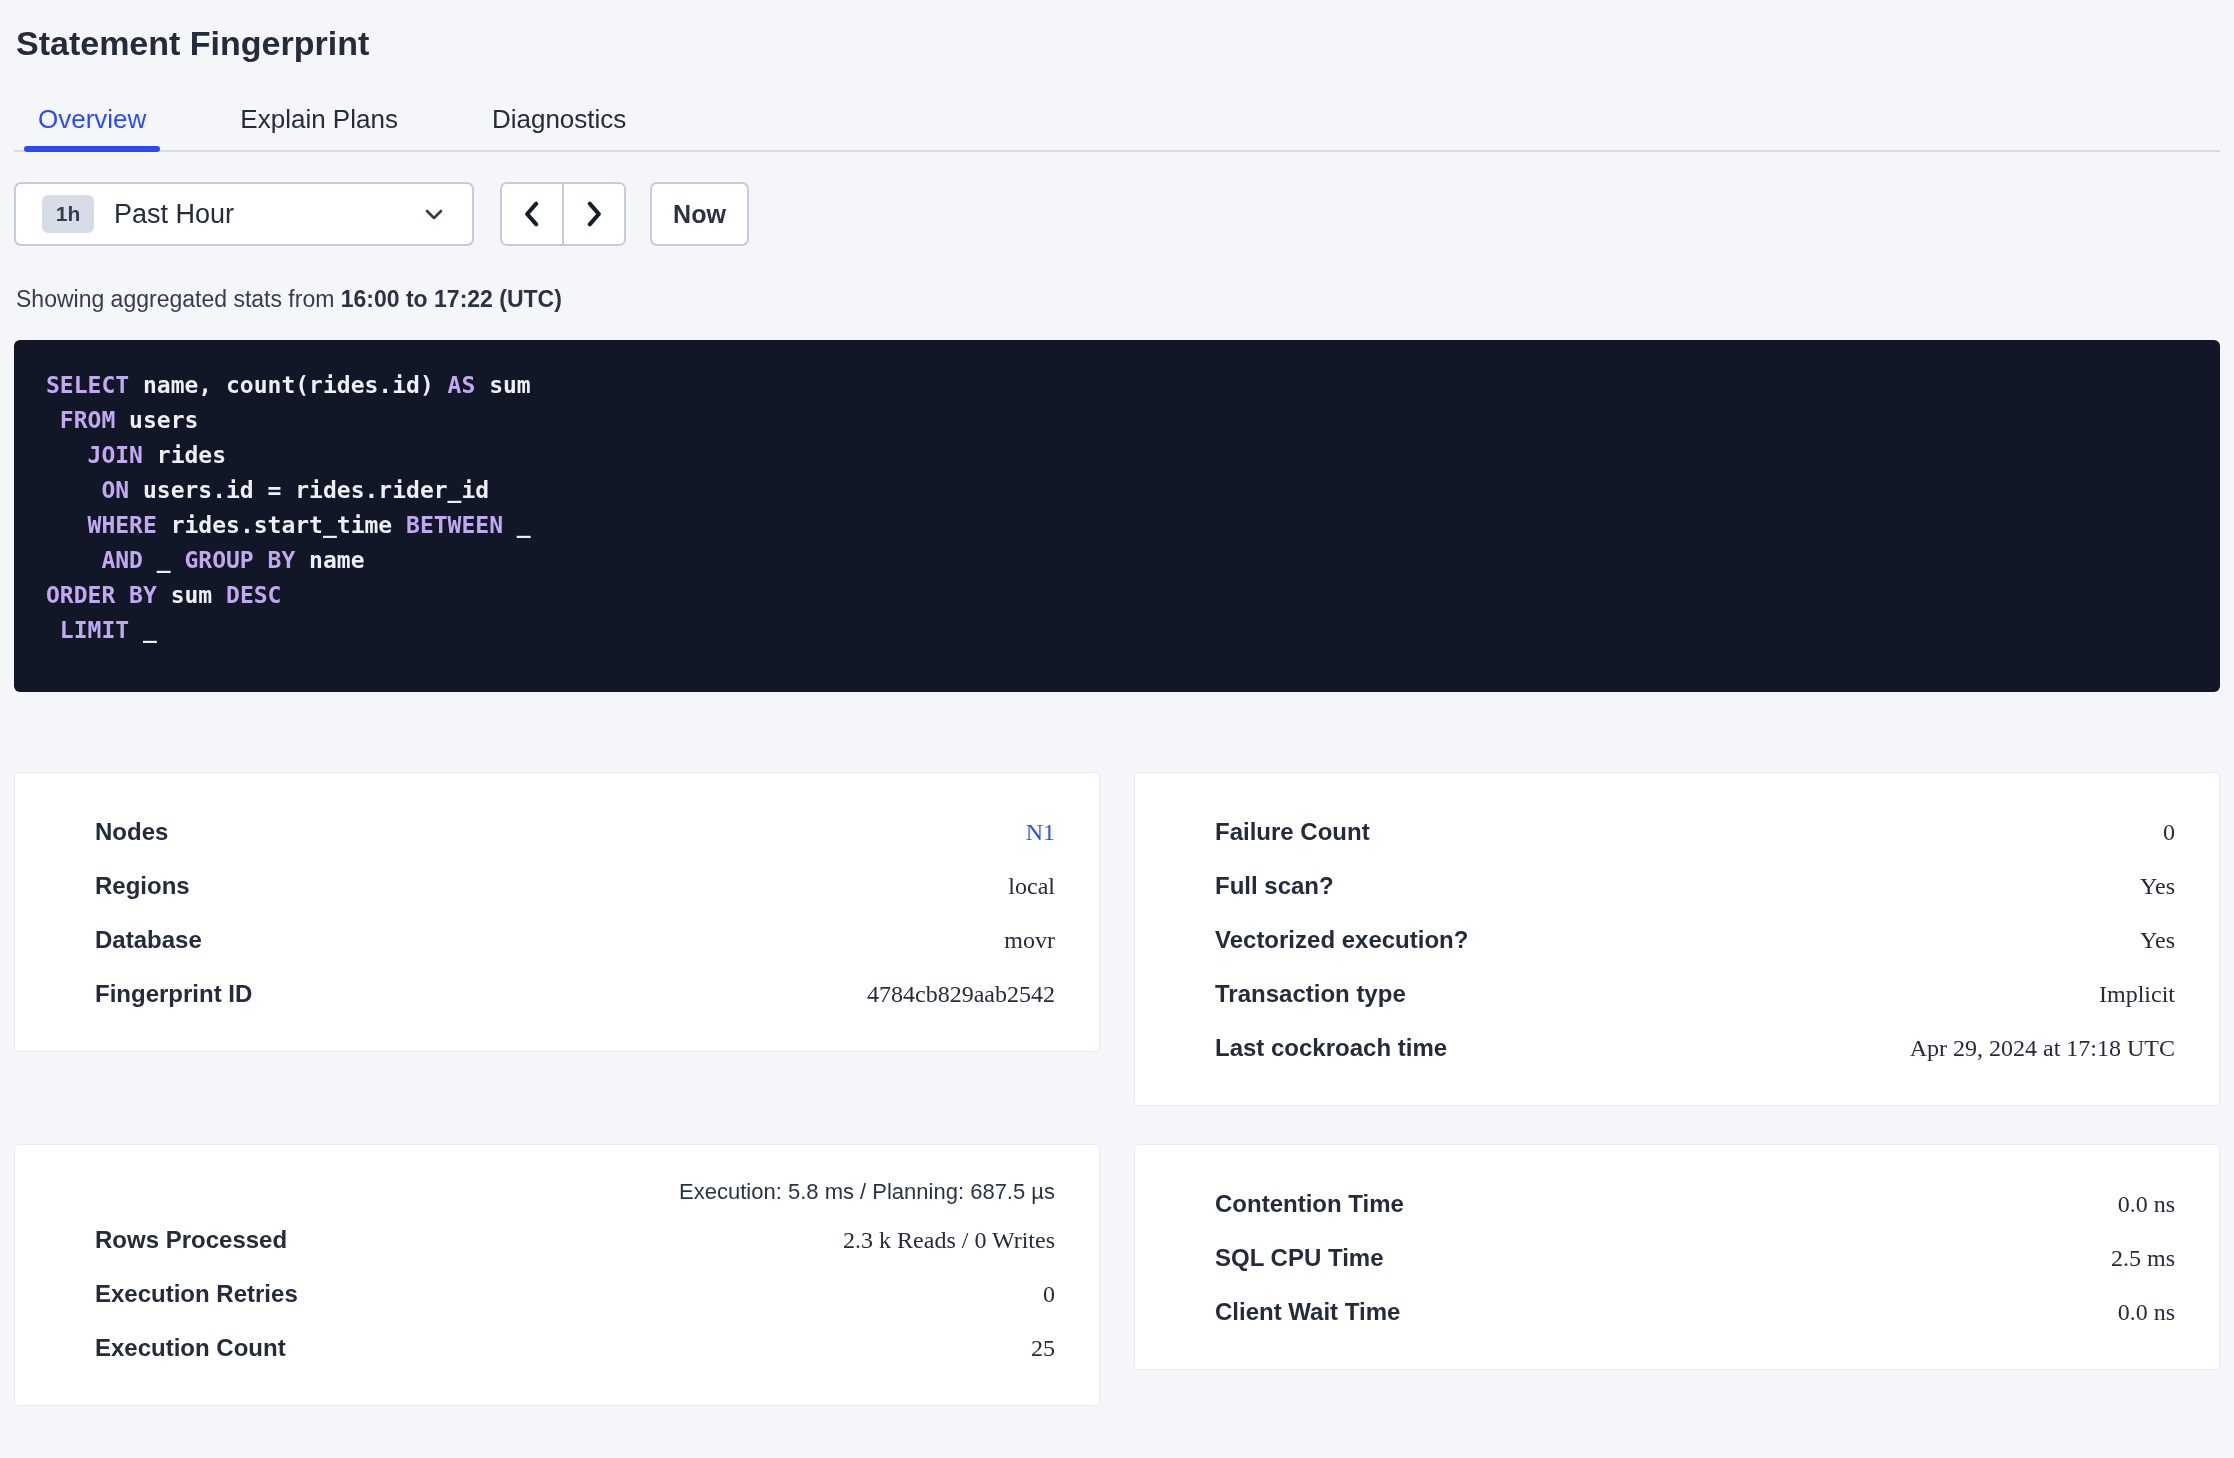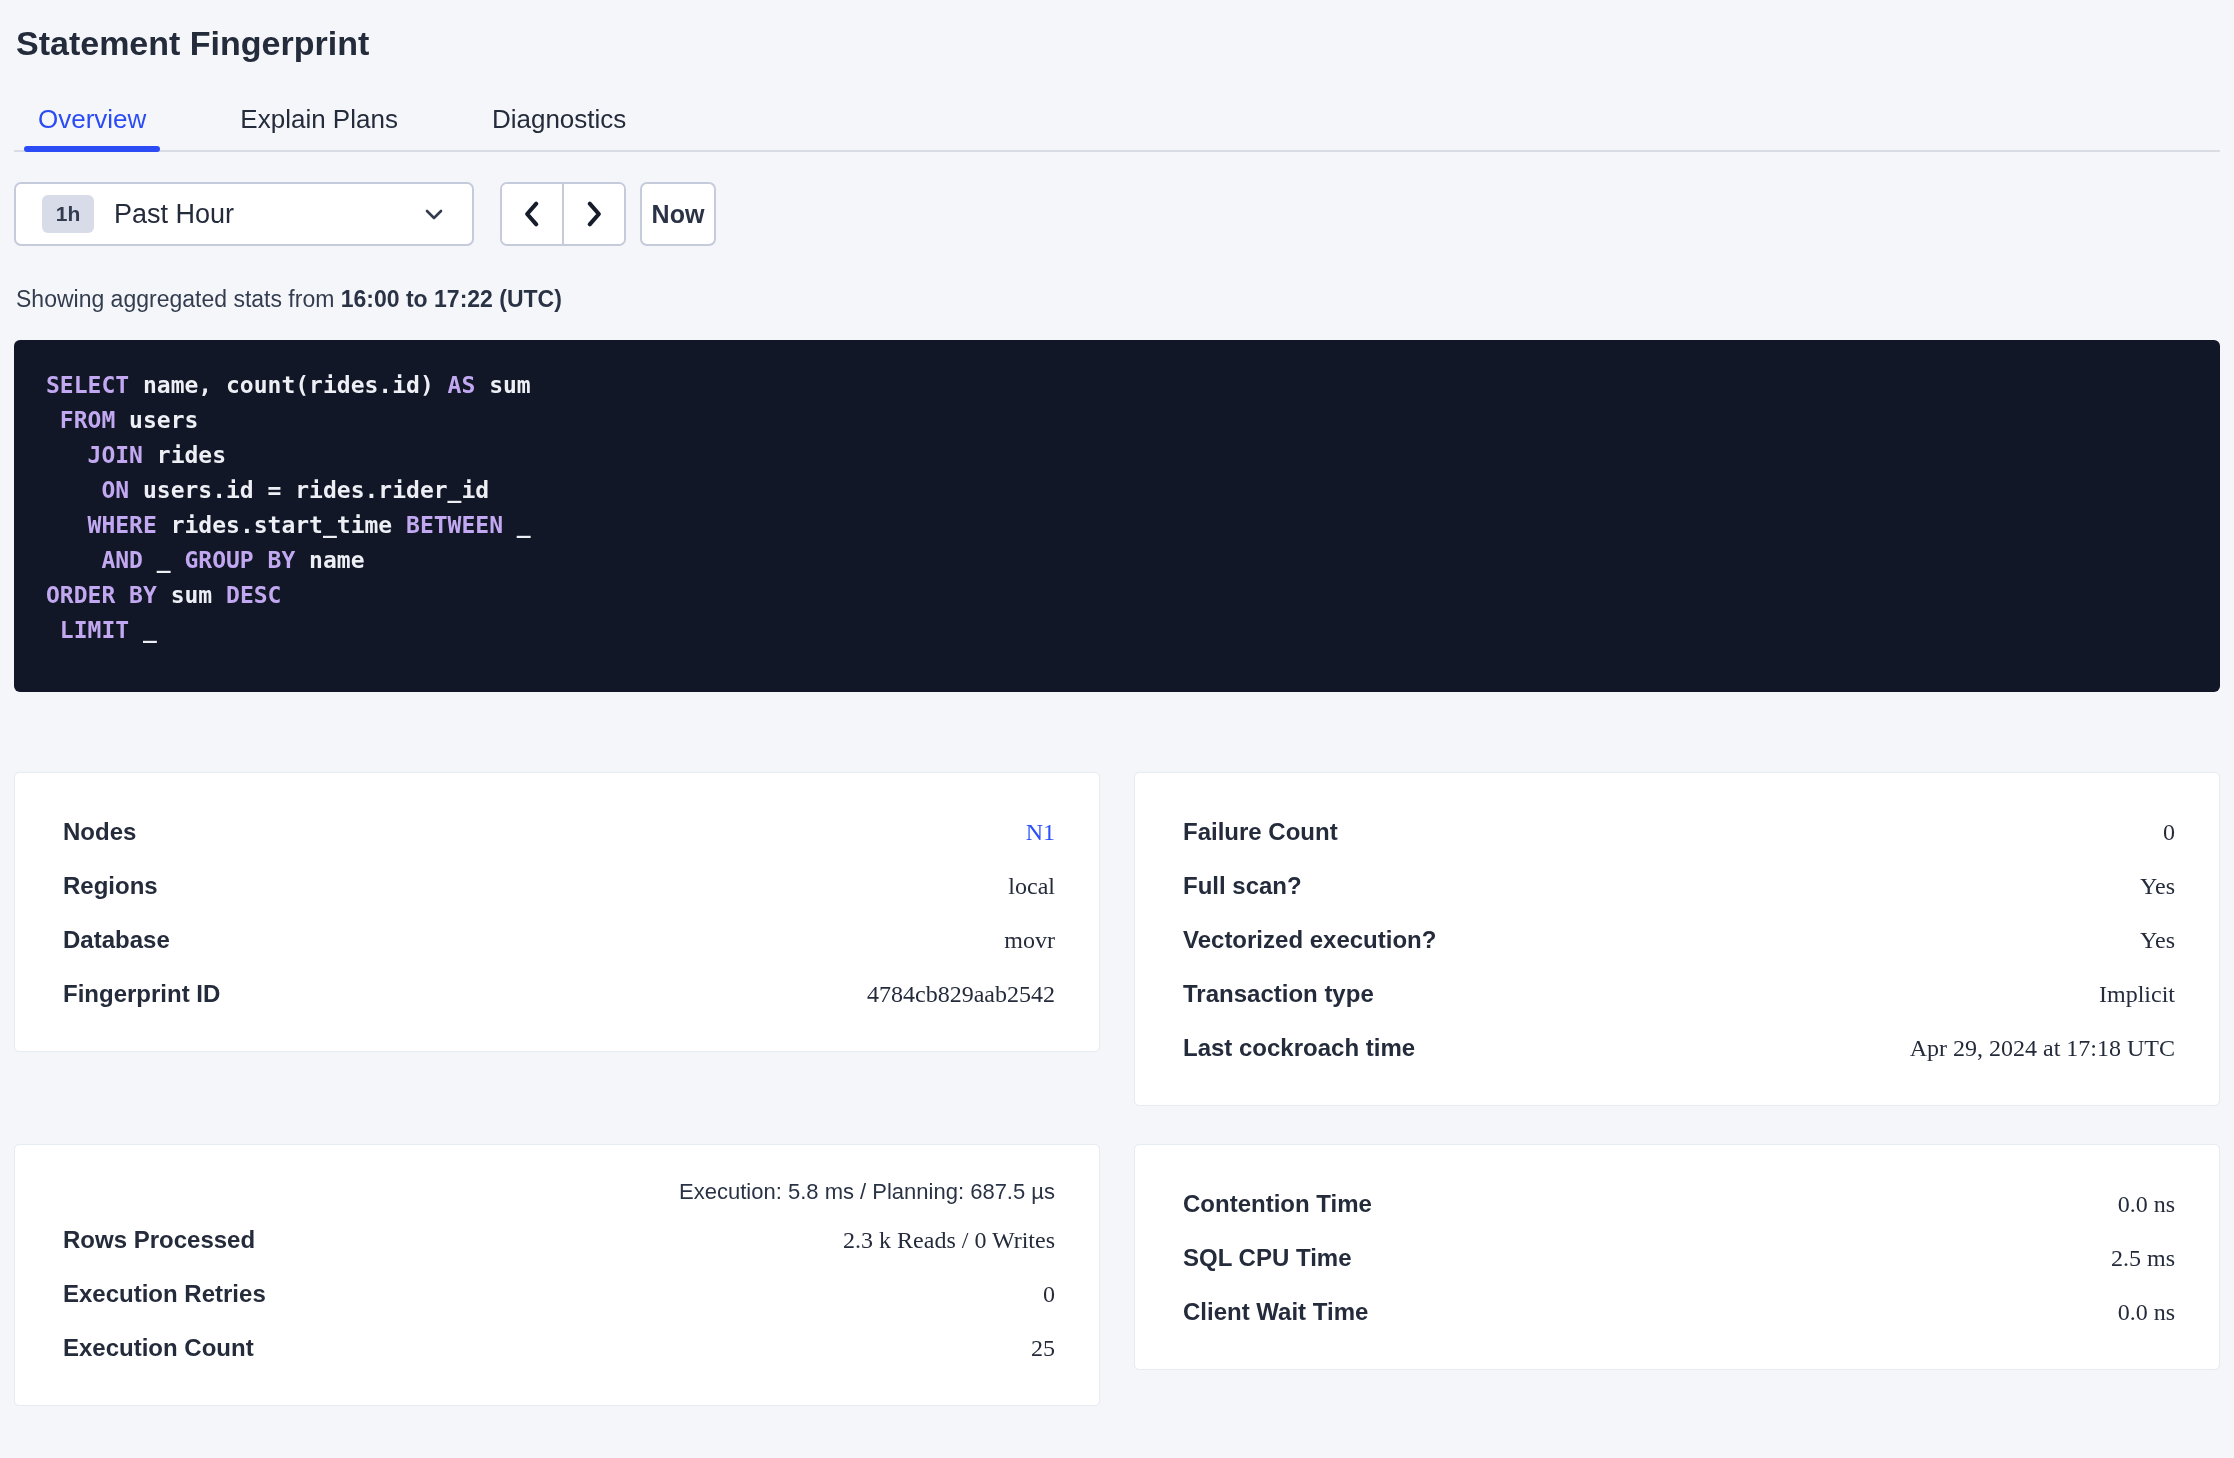--- a/index.html
+++ b/index.html
@@ -63,21 +63,21 @@
     border:2px solid var(--button-border,#c6cbdb);border-radius:7px;
     display:flex;overflow:hidden;
   }
   .arrow-btn{
     flex:1;display:flex;align-items:center;justify-content:center;
     background:#fff;border:none;padding:0;cursor:pointer;
   }
   .arrow-btn + .arrow-btn{border-left:2px solid var(--button-border,#c6cbdb);}
 
   .now-btn{
-    margin-left:14px;height:64px;width:76px;background:#fff;
+    margin-left:24px;height:64px;width:99px;background:#fff;
     border:2px solid var(--button-border,#c6cbdb);border-radius:7px;
     font-family:inherit;font-size:25px;font-weight:700;color:#2a3245;
     display:flex;align-items:center;justify-content:center;cursor:pointer;
   }
 
   
   .agg-note{margin:40px 0 0 2px;font-size:23px;line-height:26px;color:#333d4f;}
   .agg-note b{font-weight:700;color:#2a3345;}
 
   
@@ -97,21 +97,21 @@
     margin-top:80px;
     display:grid;grid-template-columns:1086px 1086px;
     column-gap:34px;row-gap:38px;align-items:start;
   }
   .card{
     background:#fff;border:1.5px solid var(--card-border,#e6eaf1);border-radius:5px;
     padding:32px 44px 30px 48px;
   }
   .stat-row{display:flex;justify-content:space-between;align-items:center;height:54px;}
   .stat-row.has-sub{height:44px;align-items:flex-end;}
-  .stat-label{font-size:24px;font-weight:700;color:var(--text-dark);white-space:nowrap;}
+  .stat-label{font-size:24px;font-weight:700;color:var(--text-dark);white-space:nowrap;margin-left:32px;}
   .stat-value{font-size:24px;color:var(--text-dark);text-align:center;white-space:nowrap;font-family:Liberation Serif, serif;}
   .stat-value.link{color:var(--link-blue,#2c50f8);cursor:pointer;text-decoration:none;}
   .stat-sub{
     height:30px;margin-bottom:6px;display:flex;justify-content:flex-end;align-items:center;
     font-size:22px;color:#2a3345;white-space:nowrap;
   }
   svg.icon{display:block;}
 </style>
 </head>
 <body>

